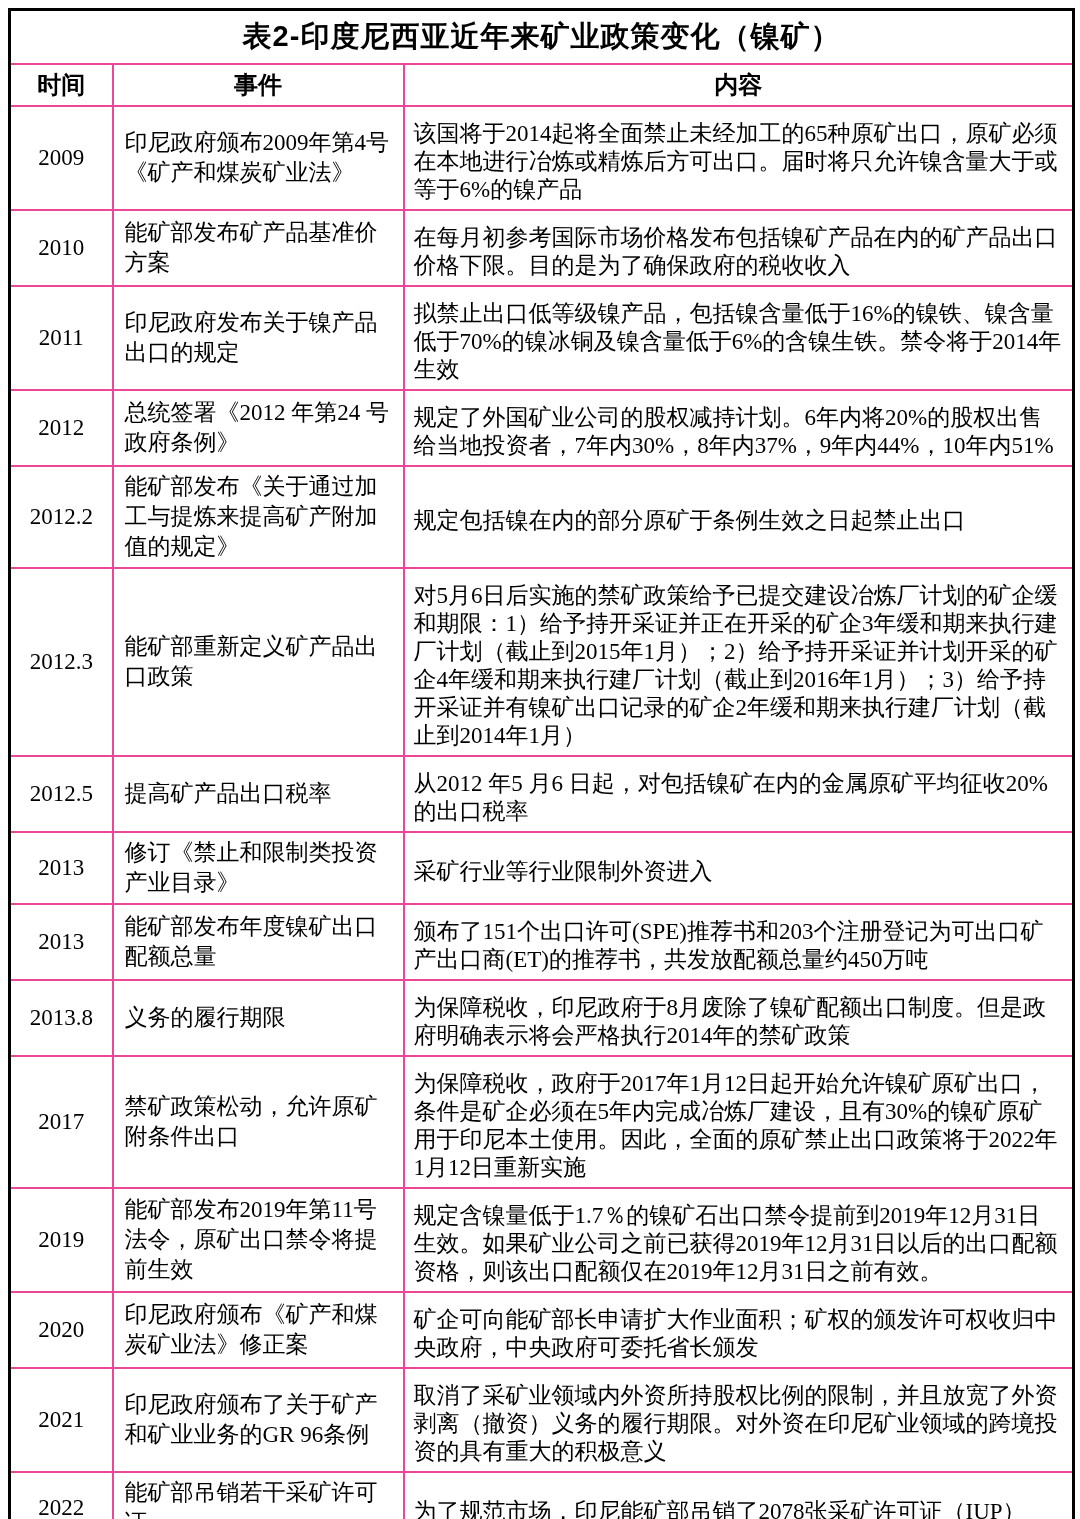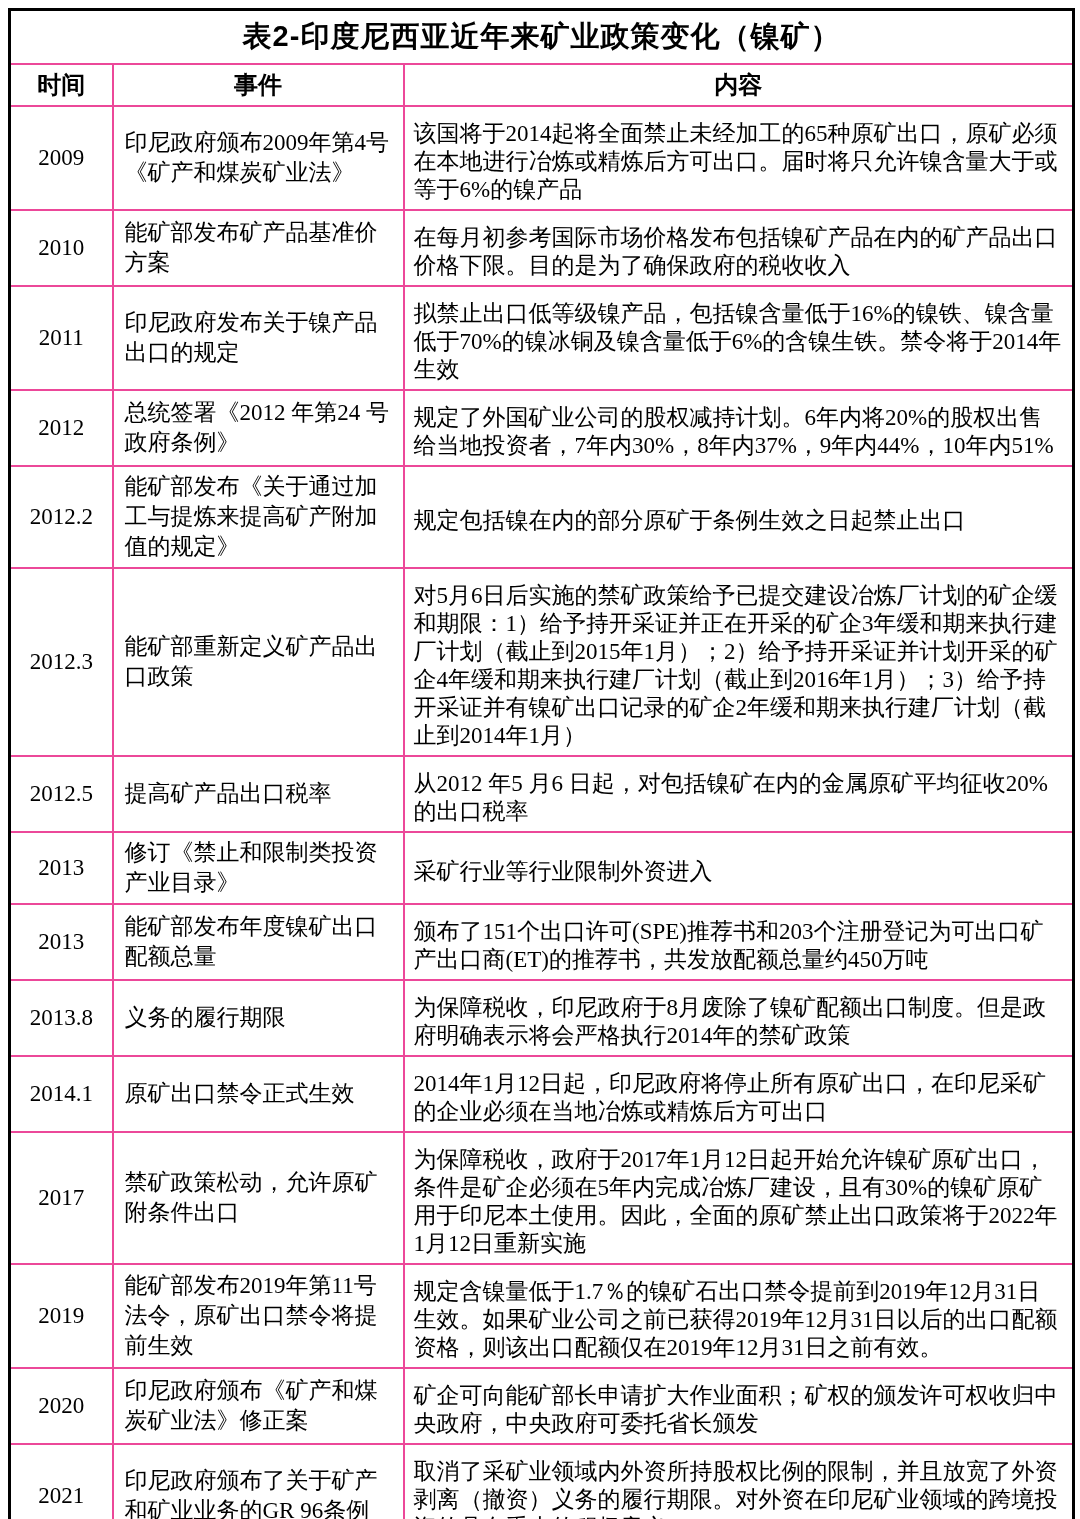--- a/index.html
+++ b/index.html
@@ -138,25 +138,20 @@
           <td class="time">2013</td>
           <td class="event">能矿部发布年度镍矿出口配额总量</td>
           <td class="content">颁布了151个出口许可(SPE)推荐书和203个注册登记为可出口矿产出口商(ET)的推荐书，共发放配额总量约450万吨</td>
         </tr>
         <tr>
           <td class="time">2013.8</td>
           <td class="event">义务的履行期限</td>
           <td class="content">为保障税收，印尼政府于8月废除了镍矿配额出口制度。但是政府明确表示将会严格执行2014年的禁矿政策</td>
         </tr>
         <tr>
-          <td class="time">2014.1</td>
-          <td class="event">原矿出口禁令正式生效</td>
-          <td class="content">2014年1月12日起，印尼政府将停止所有原矿出口，在印尼采矿的企业必须在当地冶炼或精炼后方可出口</td>
-        </tr>
-        <tr>
           <td class="time">2017</td>
           <td class="event">禁矿政策松动，允许原矿附条件出口</td>
           <td class="content">为保障税收，政府于2017年1月12日起开始允许镍矿原矿出口，条件是矿企必须在5年内完成冶炼厂建设，且有30%的镍矿原矿用于印尼本土使用。因此，全面的原矿禁止出口政策将于2022年1月12日重新实施</td>
         </tr>
         <tr>
           <td class="time">2019</td>
           <td class="event">能矿部发布2019年第11号法令，原矿出口禁令将提前生效</td>
           <td class="content">规定含镍量低于1.7％的镍矿石出口禁令提前到2019年12月31日生效。如果矿业公司之前已获得2019年12月31日以后的出口配额资格，则该出口配额仅在2019年12月31日之前有效。</td>
         </tr>
         <tr>

